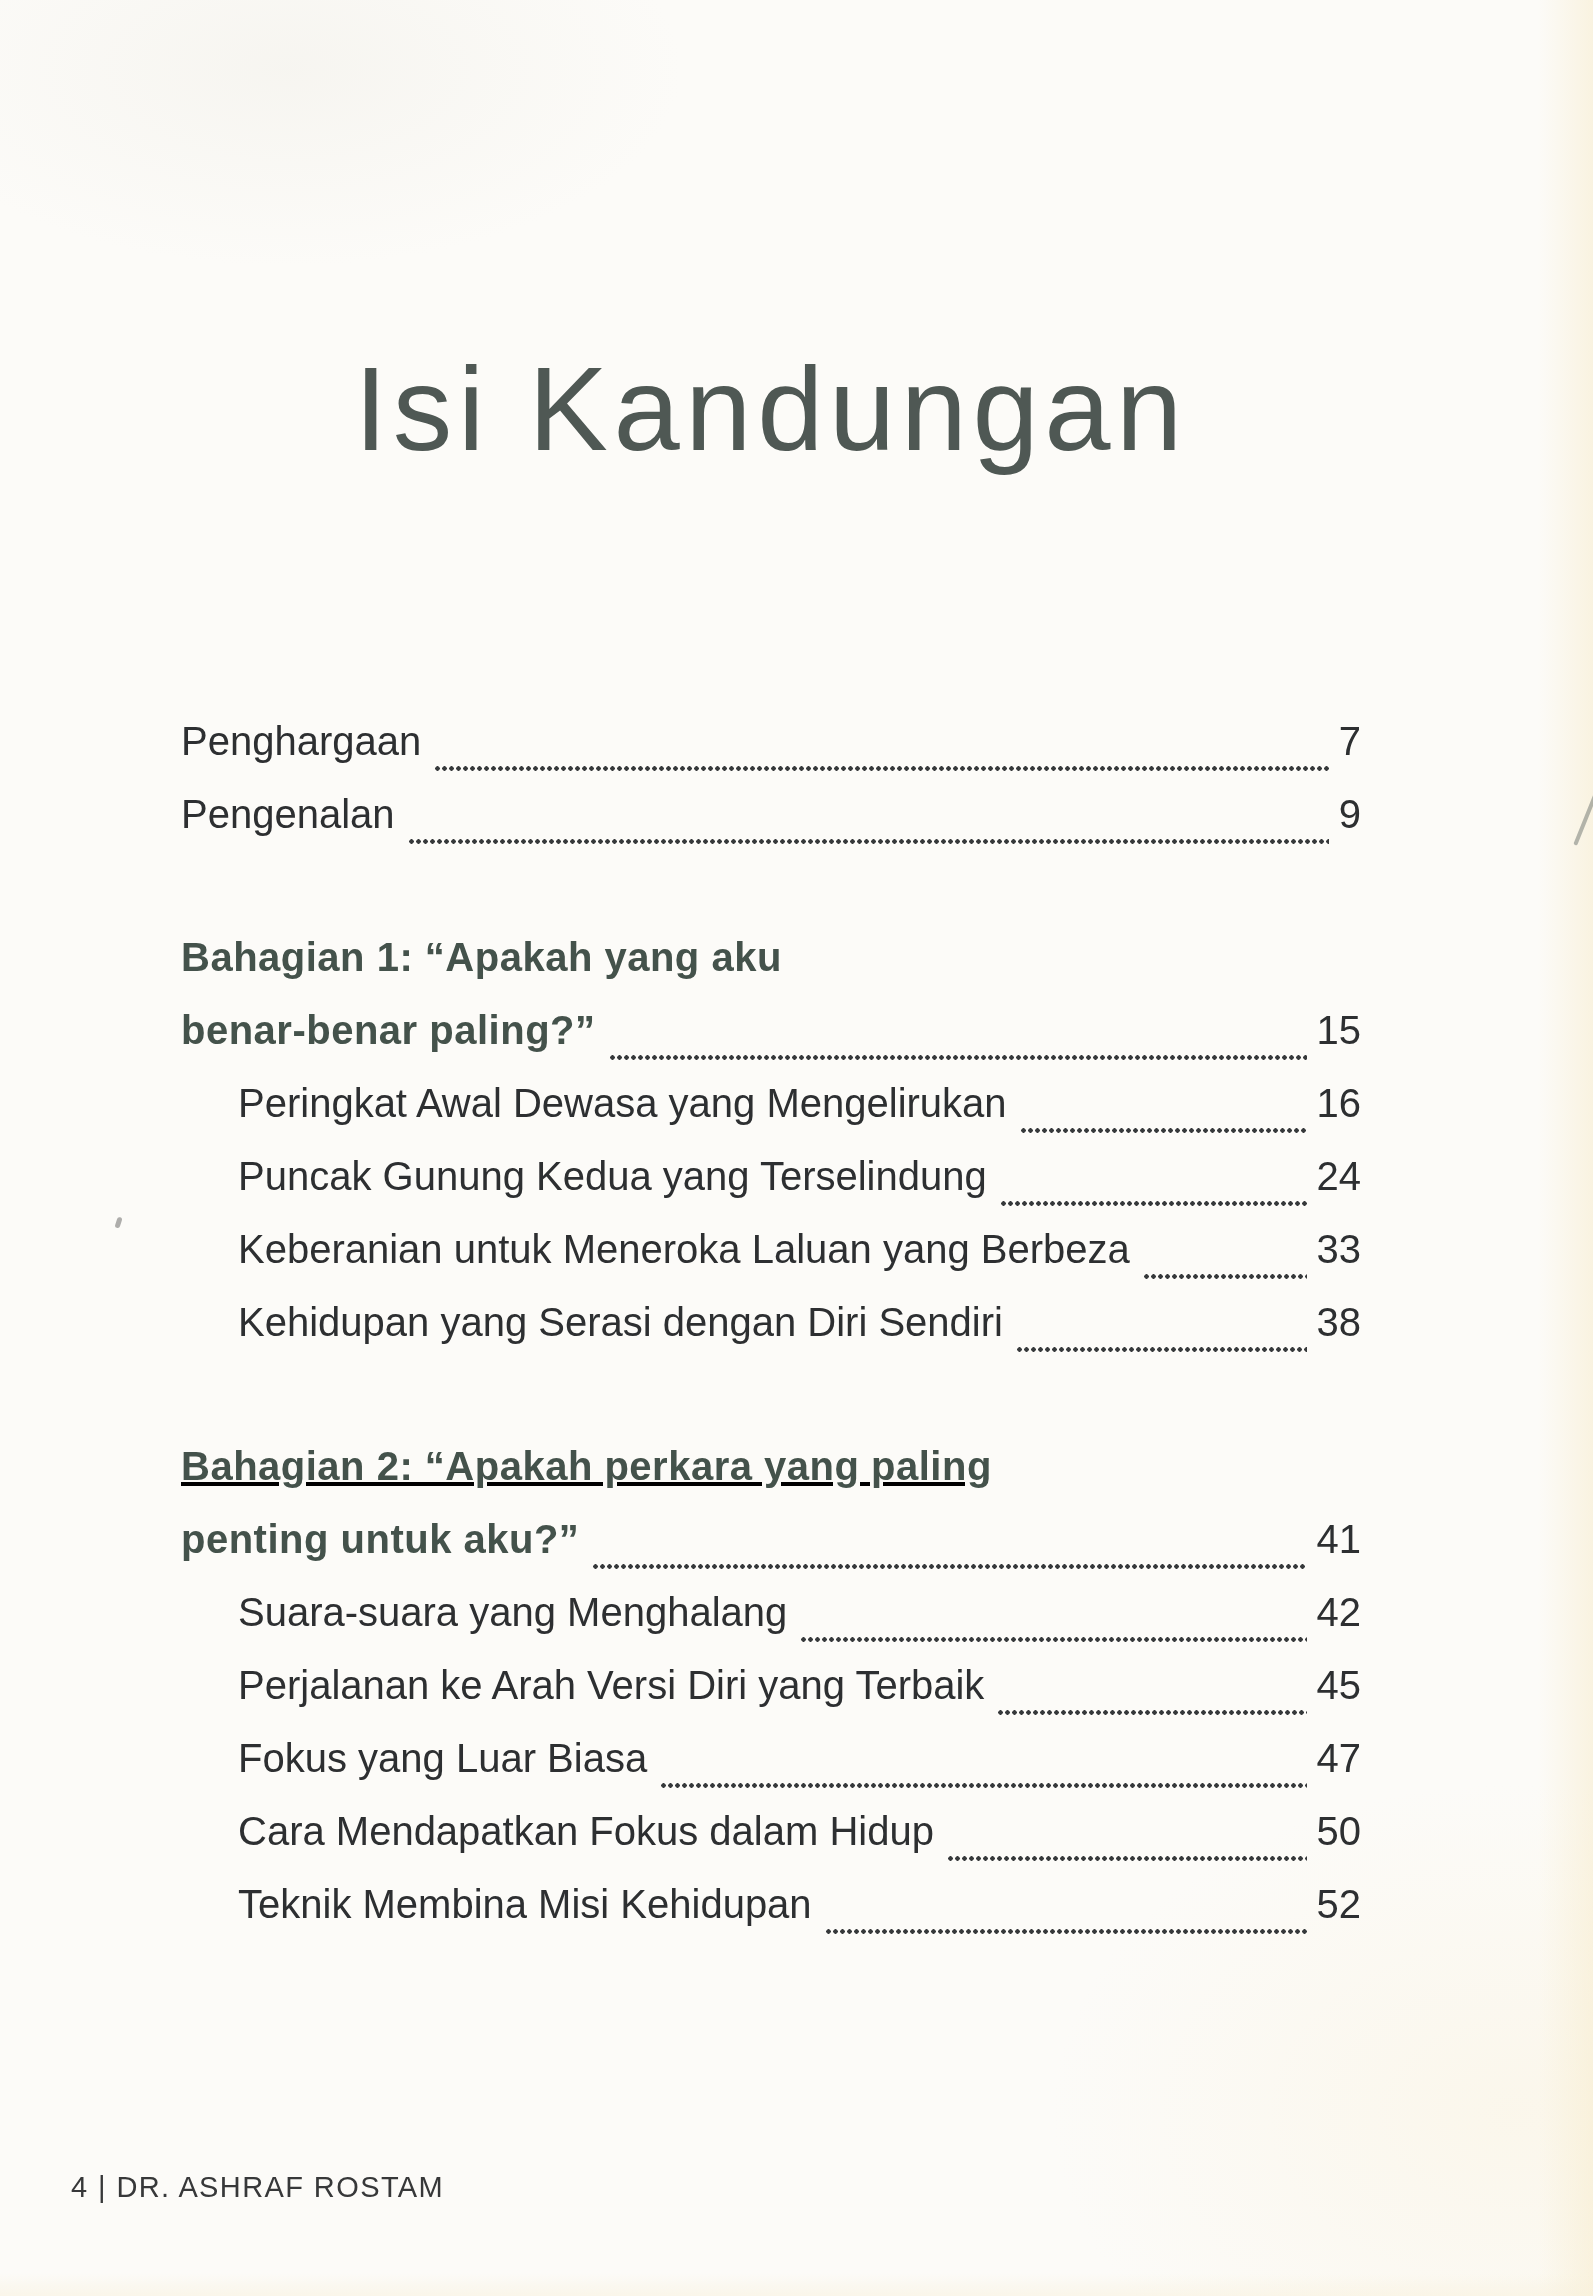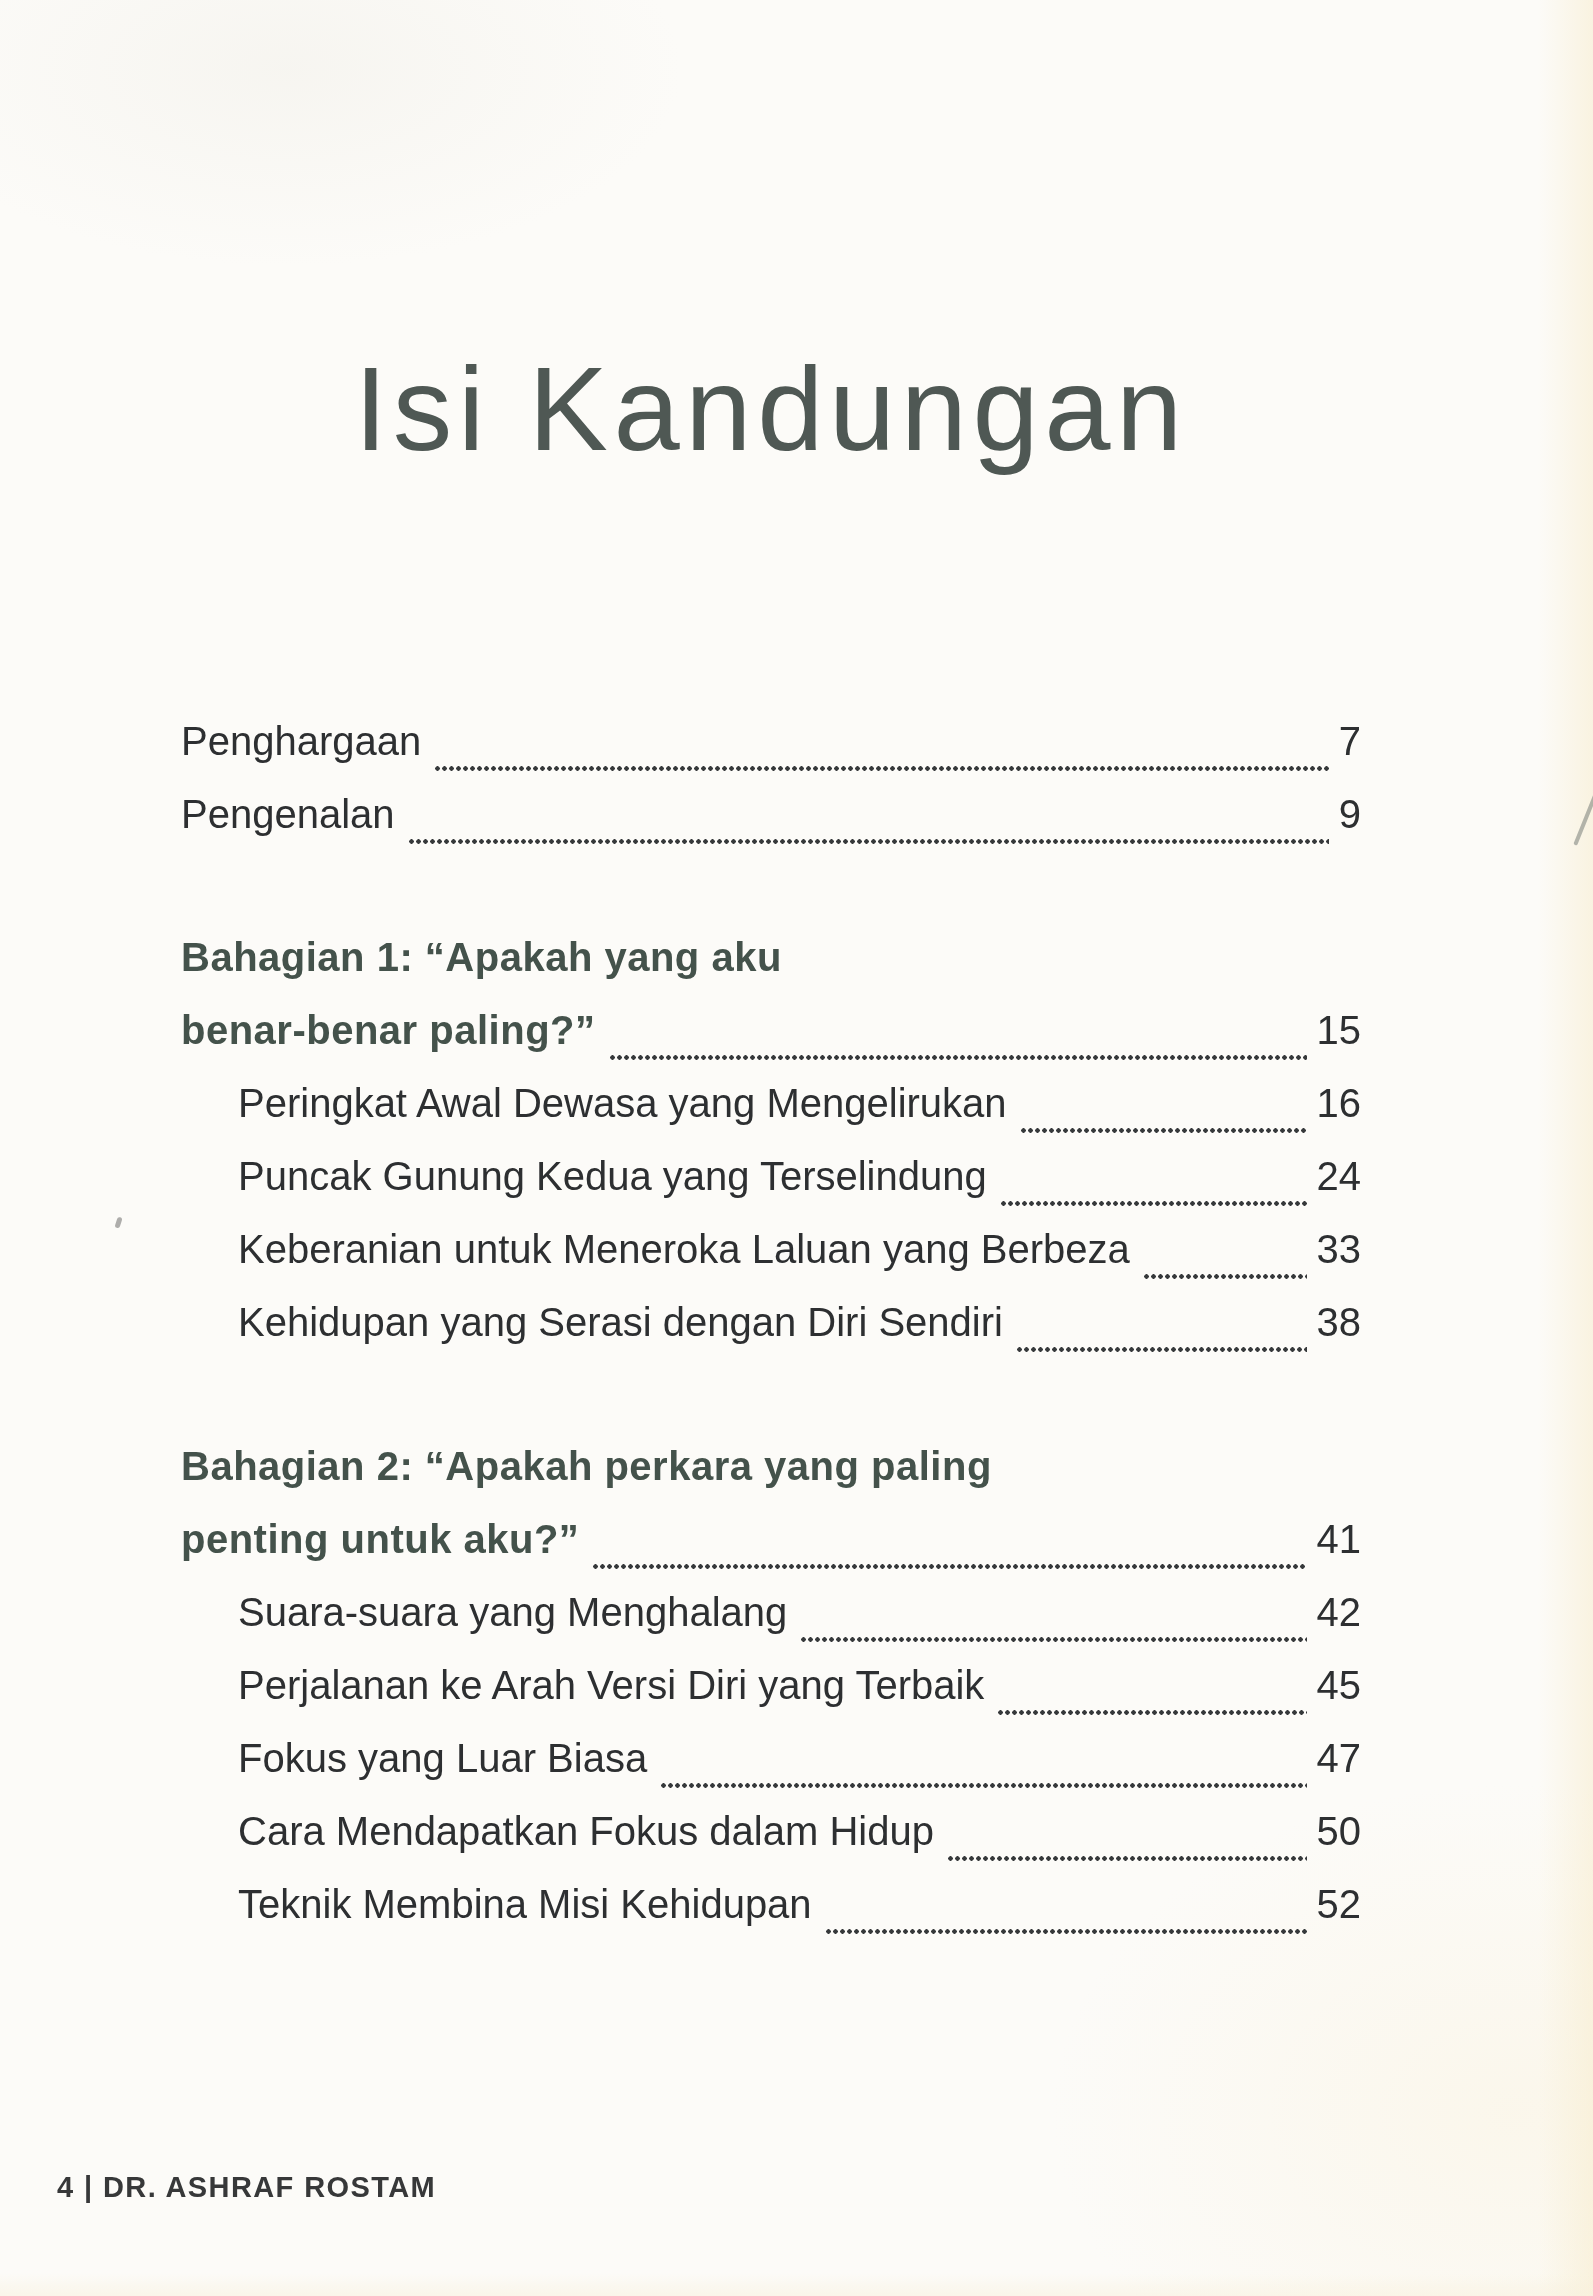--- a/index.html
+++ b/index.html
@@ -71,30 +71,29 @@
     background-repeat: repeat-x;
     background-position: left bottom 2.8px;
   }
   .row .num {
     font-size: 40px;
     line-height: 47px;
     color: #2d2f31;
     white-space: nowrap;
   }
   .gap1 { margin-top: 70px; }  
-  .gap2 { margin-top: 71px; }
+  .gap2 { margin-top: 71px; text-decoration: underline; }
 
   .footer {
     position: absolute;
-    left: 57px; top: 2171px;
+    left: 71px; top: 2171px;
     font-size: 29px;
     letter-spacing: 1.4px;
     color: #373839;
     white-space: nowrap;
-    font-weight: bold;
   }
 
   .artifact-comma {
     position: absolute; left: 116px; top: 1217px;
     width: 4.7px; height: 11.3px;
     border-radius: 2.8px;
     background: rgba(110,110,108,0.55);
     transform: rotate(18deg);
   }
   .artifact-slash {

